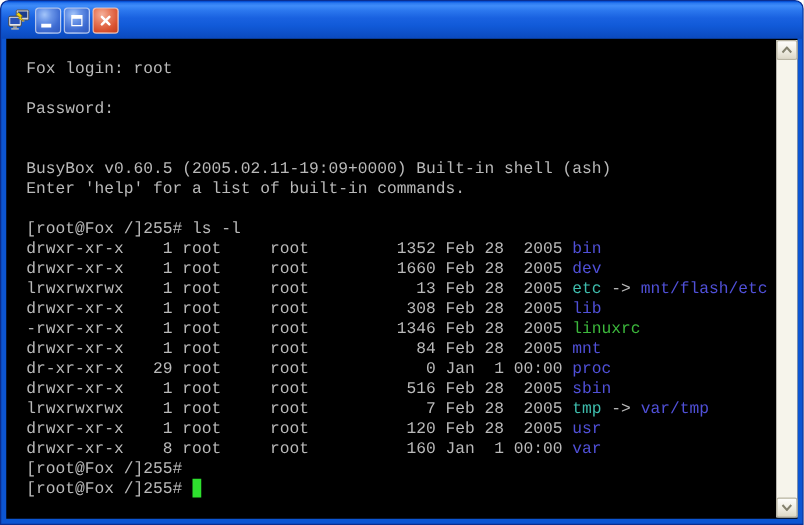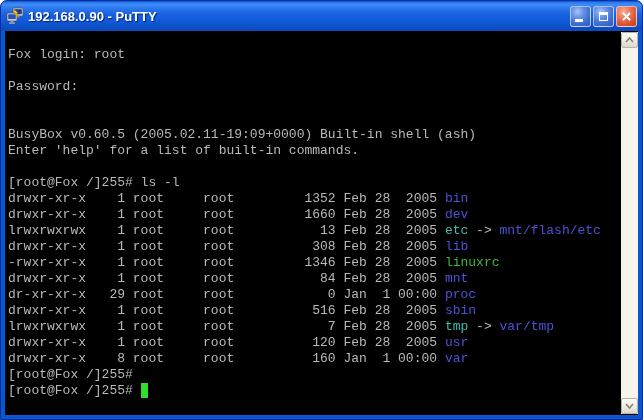--- a/index.html
+++ b/index.html
@@ -69,21 +69,21 @@
     background: #000000;
   }
   .term-text {
     position: absolute;
     left: 3px; top: 16px;
     font-family: "Liberation Mono", "DejaVu Sans Mono", monospace;
     font-size: 13px;
     line-height: 16px;
     white-space: pre;
   }
-  .term-line { height: 16px; }
+  .term-line { height: 16px; margin-left: 13px; }
   .cursor { background: #2EE02E; color: #2EE02E; }
 
   
   .scrollbar {
     position: absolute;
     top: 1px; right: 0; bottom: 1px;
     width: 17px;
     background: #F6F4EB;
     display: flex;
     flex-direction: column;
@@ -114,21 +114,20 @@
         <rect x="10.5" y="9" width="3" height="1.5" fill="#9A9A9A"></rect>
 
         <rect x="1" y="6" width="10" height="8" rx="1" fill="#E8E8E8" stroke="#444" stroke-width="0.8"></rect>
         <rect x="2.2" y="7.2" width="7.6" height="5" fill="#2A52B8"></rect>
         <rect x="4.5" y="14" width="3" height="1.5" fill="#9A9A9A"></rect>
         <rect x="3" y="15.5" width="6" height="1.2" fill="#B5B5B5"></rect>
 
         <polygon points="9,3 12,6 10.5,6.5 13,10 8.5,7.5 10,7 7,4.5" fill="#F2D410" stroke="#8A7500" stroke-width="0.4"></polygon>
       </svg>
     </span>
-    <span class="title-text">192.168.0.90 - PuTTY</span>
     <span class="controls">
       <button class="btn btn-blue btn-min">
         <span class="glyph-min"></span>
       </button>
       <button class="btn btn-blue">
         <span class="glyph-max"></span>
       </button>
       <button class="btn btn-close">
         <svg width="11" height="11" viewBox="0 0 11 11">
           <path d="M2.5 2.5 L8.5 8.5 M8.5 2.5 L2.5 8.5" stroke="#FFFFFF" stroke-width="2" stroke-linecap="round" fill="none"></path>

